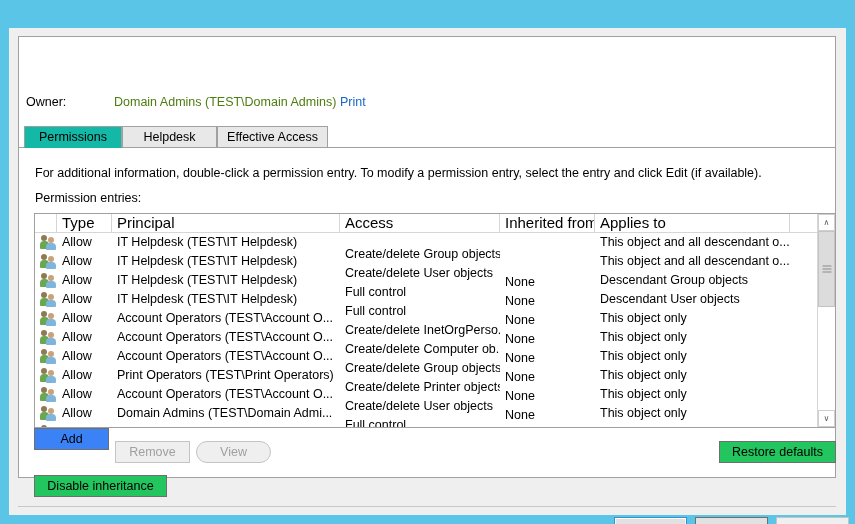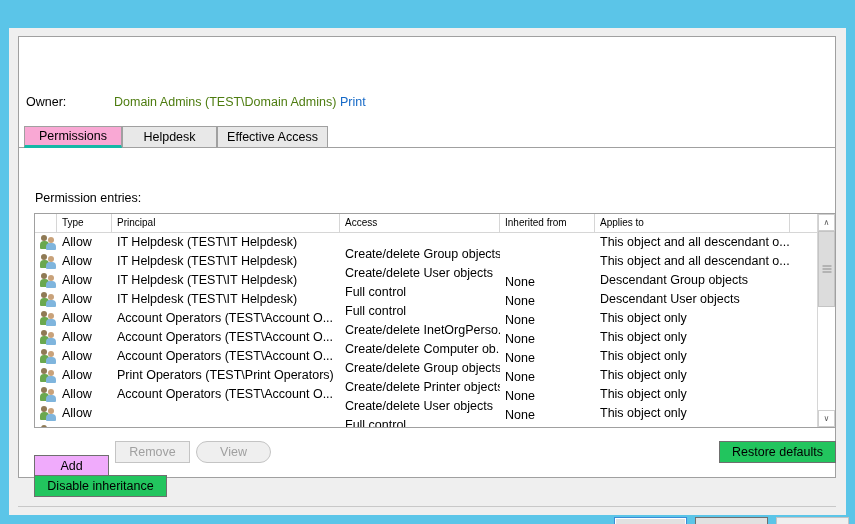--- a/index.html
+++ b/index.html
@@ -122,22 +122,22 @@
     height: 22px;
     box-sizing: border-box;
     border: 1px solid #a0a0a0;
     background: #e8e8e8;
     font-size: 12.5px;
     color: #000;
     display: flex; align-items: center; justify-content: center;
     cursor: default;
   }
   .tab.active {
-    background: #f9a8d4;
-    border-bottom: 3px solid #14b8a6;
+    background: #14b8a6;
+    border-bottom: 1px solid #14b8a6;
     z-index: 3;
   }
   #tab-permissions     { left: 0px;   width: 98px; }
   #tab-auditing        { left: 98px;  width: 95px; }
   #tab-effective       { left: 193px; width: 111px; }
   
   #tab-underline {
     position: absolute;
     left: 10px; top: 119px;
     width: 816px; height: 1px;
@@ -171,21 +171,21 @@
     width: 802px; height: 19px;
     background: #ffffff;
     border-bottom: 1px solid #d6d6d6;
     box-sizing: border-box;
   }
   .hcell {
     position: absolute;
     top: 0; height: 18px;
     box-sizing: border-box;
     border-right: 1px solid #d6d6d6;
-    font-size: 10px;
+    font-size: 15px;
     color: #000;
     padding-left: 5px;
     line-height: 18px;
     white-space: nowrap;
     overflow: hidden;
     cursor: default;
   }
   #hc-icon    { left: 0px;   width: 22px;  padding-left: 0; }
   #hc-type    { left: 22px;  width: 55px; }
   #hc-princ   { left: 77px;  width: 228px; }
@@ -308,21 +308,21 @@
     color: #000;
     display: flex; align-items: center; justify-content: center;
     cursor: default;
     padding: 0;
   }
   .btn.disabled {
     color: #a0a0a0;
     border-color: #c4c4c4;
     background: #efefef;
   }
-  #btn-add     { left: 25px;  top: 427px; width: 75px; height: 22px; background:#f0abfc; border-color:#6f6f6f; }
+  #btn-add     { left: 25px;  top: 400px; width: 75px; height: 22px; background:#3b82f6; border-color:#6f6f6f; }
   #btn-remove  { left: 106px; top: 413px; width: 75px; height: 22px; }
   #btn-view    { left: 187px; top: 413px; width: 75px; height: 22px; border-radius: 11px; }
   #btn-restore { left: 710px; top: 413px; width: 117px; height: 22px; border-color:#6f6f6f; }
   #btn-disable { left: 25px;  top: 447px; width: 133px; height: 22px; border-color:#6f6f6f; }
 
   
   #footer-sep {
     position: absolute;
     left: 9px; top: 478px;
     width: 818px; height: 1px;
@@ -363,20 +363,21 @@
         <span>Permissions</span>
       </div>
       <div class="tab" id="tab-auditing">
         <span>Helpdesk</span>
       </div>
       <div class="tab" id="tab-effective">
         <span>Effective Access</span>
       </div>
     </div>
 
+    <div id="info-text">For additional information, double-click a permission entry. To modify a permission entry, select the entry and click Edit (if available).</div>
     <div id="entries-label">Permission entries:</div>
 
     <div id="listview">
 
       <div id="lv-header">
         <div class="hcell" id="hc-icon"></div>
         <div class="hcell" id="hc-type">Type</div>
         <div class="hcell" id="hc-princ">Principal</div>
         <div class="hcell" id="hc-access">Access</div>
         <div class="hcell" id="hc-inher">Inherited from</div>
@@ -563,20 +564,21 @@
                   <span class="head"></span>
                   <span class="body"></span>
                 </span>
                 <span class="p-front">
                   <span class="head"></span>
                   <span class="body"></span>
                 </span>
               </span>
             </div>
             <div class="cell c-type">Allow</div>
+            <div class="cell c-princ">Domain Admins (TEST\Domain Admi...</div>
             <div class="cell c-access">Full control</div>
             <div class="cell c-inher">None</div>
             <div class="cell c-applies">This object only</div>
           </div>
           <div class="row">
             <div class="cell c-icon">
               <span class="usericon">
                 <span class="p-back">
                   <span class="head"></span>
                 </span>

